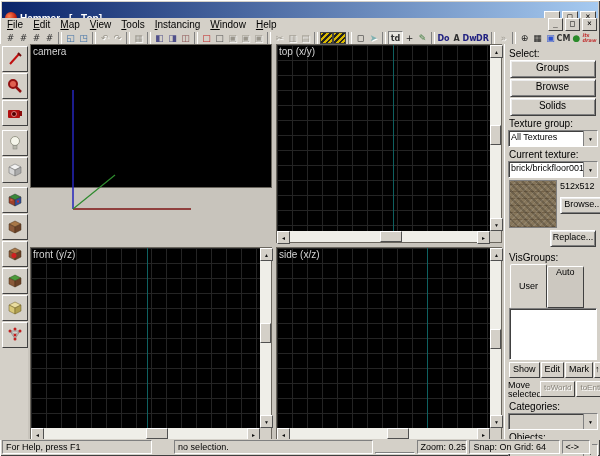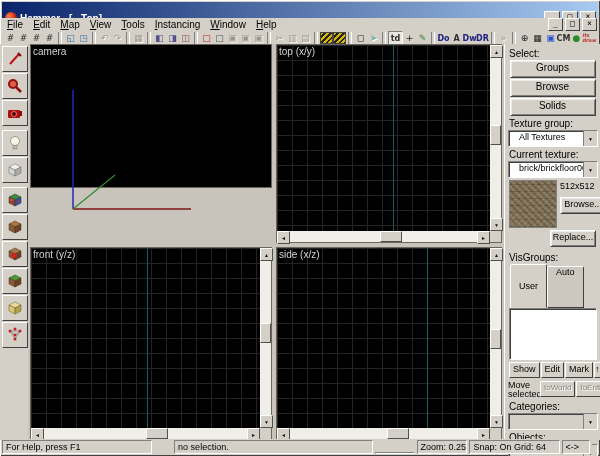--- a/index.html
+++ b/index.html
@@ -72,21 +72,21 @@
 
   
   .sidepanel{position:absolute;left:504px;top:44px;width:96px;bottom:16px;background:#d4d0c8;
     border-left:1px solid #fff;padding:2px 3px;box-sizing:border-box;font-size:10px;}
   .sp-label{margin:2px 0 1px 1px;font-size:10px;}
   .sp-btn{display:block;width:84px;height:16px;margin:1px auto;background:#d4d0c8;border:1px solid;
     border-color:#fff #404040 #404040 #fff;box-shadow:inset 1px 1px 0 #ececec,inset -1px -1px 0 #808080;
     text-align:center;line-height:14px;font-size:10px;}
   .combo{display:flex;height:15px;width:88px;margin:0 auto 1px;background:#fff;border:1px solid;
     border-color:#808080 #fff #fff #808080;box-shadow:inset 1px 1px 0 #404040;}
-  .combo .combo-text{flex:1;font-size:9px;line-height:13px;padding-left:10px;overflow:hidden;white-space:nowrap;}
+  .combo .combo-text{flex:1;font-size:9px;line-height:13px;padding-left:2px;overflow:hidden;white-space:nowrap;}
   .combo .combo-arrow{width:13px;background:#d4d0c8;border-left:1px solid #808080;font-size:5px;
     display:flex;align-items:center;justify-content:center;}
   .combo.disabled{background:#d4d0c8;}
   .tex-block{display:flex;margin:2px 0 0 1px;}
   .tex-thumb{width:46px;height:46px;flex:none;border:1px solid #808080;
     background:#85755a;
     background-image:repeating-linear-gradient(45deg,rgba(0,0,0,.18) 0 2px,transparent 2px 5px),
       repeating-linear-gradient(-45deg,rgba(255,255,255,.10) 0 1px,transparent 1px 4px),
       repeating-linear-gradient(0deg,rgba(60,40,20,.25) 0 1px,transparent 1px 7px);}
   .tex-col{flex:1;padding-left:3px;}

